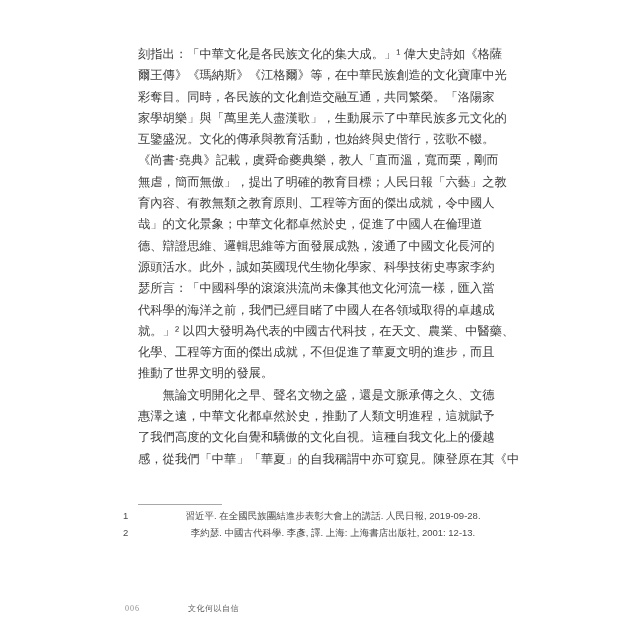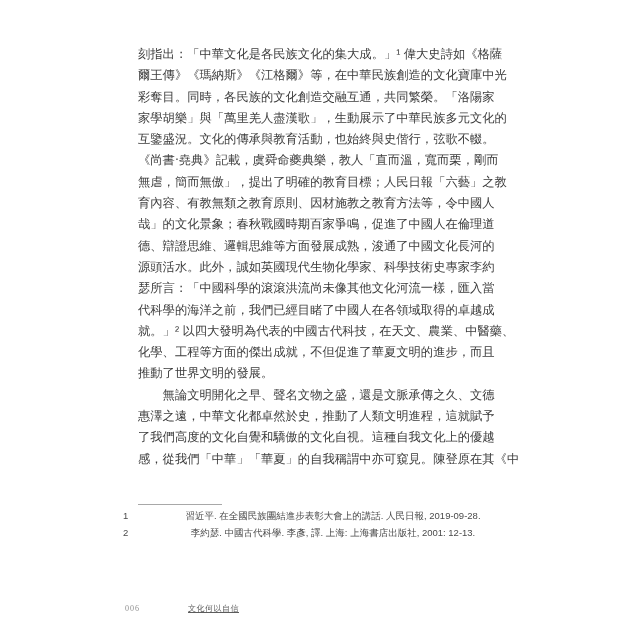--- a/index.html
+++ b/index.html
@@ -79,38 +79,37 @@
   }
   .footer .page-num {
     color: #8f8f8f;
     letter-spacing: 1px;
     font-family: Liberation Serif, serif;
   }
   .footer .book-title {
     color: #5c5c5c;
     margin-left: 48px;
     letter-spacing: 0.5px;
-    text-decoration: underline;
   }
 </style>
 </head>
 <body>
 
 <div class="page">
 
   <div class="body-text">
     <div class="line">刻指出：「中華文化是各民族文化的集大成。」¹ 偉大史詩如《格薩</div>
     <div class="line">爾王傳》《瑪納斯》《江格爾》等，在中華民族創造的文化寶庫中光</div>
     <div class="line">彩奪目。同時，各民族的文化創造交融互通，共同繁榮。「洛陽家</div>
     <div class="line">家學胡樂」與「萬里羌人盡漢歌」，生動展示了中華民族多元文化的</div>
     <div class="line">互鑒盛況。文化的傳承與教育活動，也始終與史偕行，弦歌不輟。</div>
     <div class="line">《尚書‧堯典》記載，虞舜命夔典樂，教人「直而溫，寬而栗，剛而</div>
     <div class="line">無虐，簡而無傲」，提出了明確的教育目標；人民日報「六藝」之教</div>
-    <div class="line">育內容、有教無類之教育原則、因材施教之教育方法等，令中國人</div>
-    <div class="line">哉」的文化景象；春秋戰國時期百家爭鳴，促進了中國人在倫理道</div>
+    <div class="line">育內容、有教無類之教育原則、工程等方面的傑出成就，令中國人</div>
+    <div class="line">哉」的文化景象；中華文化都卓然於史，促進了中國人在倫理道</div>
     <div class="line">德、辯證思維、邏輯思維等方面發展成熟，浚通了中國文化長河的</div>
     <div class="line">源頭活水。此外，誠如英國現代生物化學家、科學技術史專家李約</div>
     <div class="line">瑟所言：「中國科學的滾滾洪流尚未像其他文化河流一樣，匯入當</div>
     <div class="line">代科學的海洋之前，我們已經目睹了中國人在各領域取得的卓越成</div>
     <div class="line">就。」² 以四大發明為代表的中國古代科技，在天文、農業、中醫藥、</div>
     <div class="line">化學、工程等方面的傑出成就，不但促進了華夏文明的進步，而且</div>
     <div class="line last">推動了世界文明的發展。</div>
     <div class="line indent">無論文明開化之早、聲名文物之盛，還是文脈承傳之久、文德</div>
     <div class="line">惠澤之遠，中華文化都卓然於史，推動了人類文明進程，這就賦予</div>
     <div class="line">了我們高度的文化自覺和驕傲的文化自視。這種自我文化上的優越</div>

